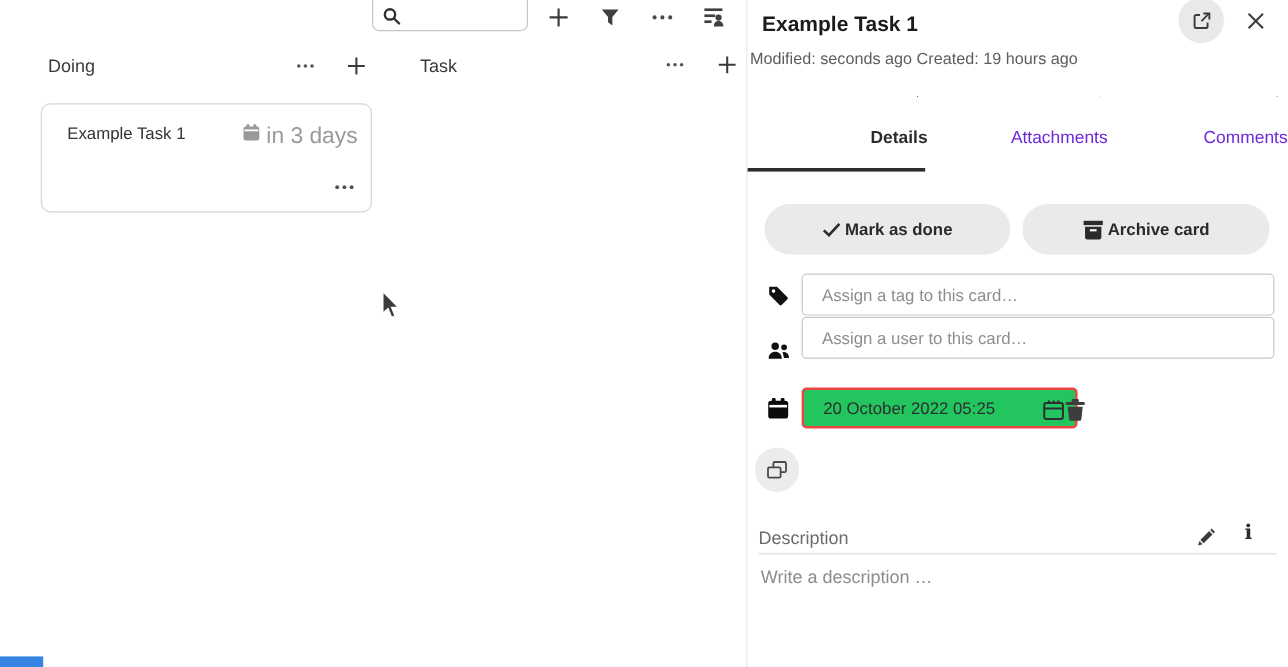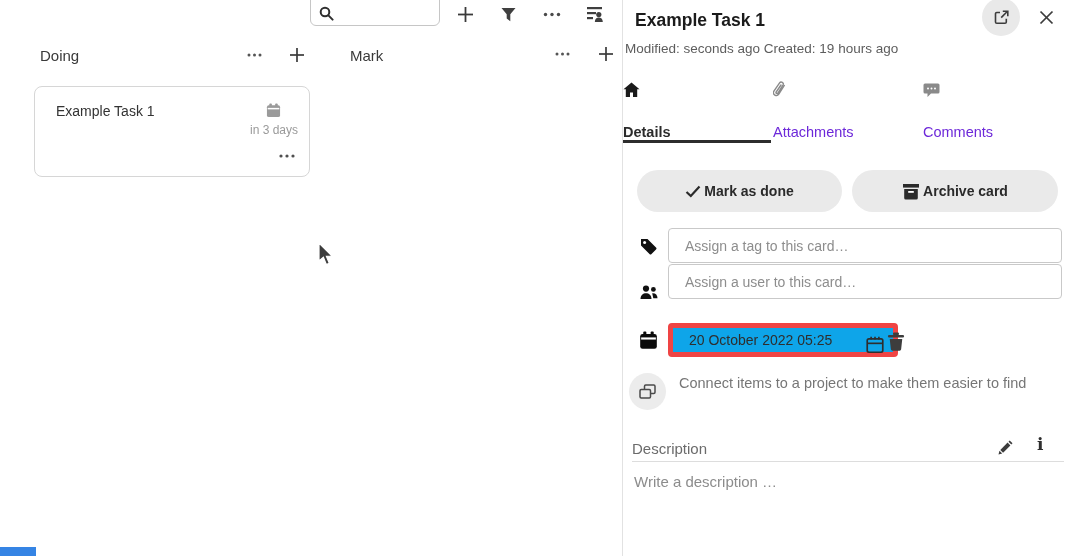--- a/index.html
+++ b/index.html
@@ -12,53 +12,53 @@
     border:none; background:transparent; cursor:pointer; border-radius:4px; }
   #search-box { left:310px; top:-8px; width:130px; height:34px; border:1px solid #c6c6c6;
     border-radius:6px; background:#fff; display:flex; align-items:flex-end; }
   #search-box svg { position:absolute; left:8px; top:13px; }
   #search-box input { position:absolute; inset:0; border:none; outline:none; background:transparent;
     padding:6px 6px 4px 28px; font-size:14px; font-family:inherit; }
   .col-title { font-size:15px; color:#3a3a3a; }
   .card { left:34px; top:86px; width:276px; height:91px; border:1px solid #d6d6d6;
     border-radius:8px; background:#fff; }
   .card-title { position:absolute; left:21px; top:16px; font-size:14px; color:#333; }
-  .due-badge { position:absolute; right:11px; top:16px; display:flex; align-items:center; gap:5px;
-    font-size:12px; color:#9a9a9a;flex-direction:column; }
+  .due-badge { position:absolute; right:11px; top:16px; display:flex; align-items:flex-start; gap:5px;
+    font-size:19px; color:#9a9a9a; }
   .card-dots { position:absolute; right:8px; bottom:6px; }
   #bottom-accent { left:0; top:547px; width:36px; height:9px; background:#3584e4; }
   
   #divider { position:absolute; left:622px; top:0; width:1px; height:556px; background:#e2e2e2; }
   
   #panel { position:absolute; left:623px; top:0; width:450px; height:556px; background:#fff; }
   #panel-title { left:12px; top:10px; font-size:17.5px; font-weight:700; color:#1b1b1b; }
   #panel-meta { left:2px; top:41px; font-size:13.5px; color:#5d5d5d; }
   #popout-btn { left:359px; top:-2px; width:38px; height:38px; border-radius:50%;
     background:#e9e9e9; border:none; display:flex; align-items:center; justify-content:center; cursor:pointer; }
   #close-btn { left:413px; top:7px; width:20px; height:20px; background:none; border:none;
     display:flex; align-items:center; justify-content:center; cursor:pointer; }
   #tabbar { left:0; top:80px; width:450px; height:63px; display:flex; }
-  .tab { position:relative; flex:1; display:flex; flex-direction:column; align-items:flex-start;
-    justify-content:flex-end; padding-bottom:3px; gap:26px; cursor:pointer; background:none; border:none;
+  .tab { position:relative; flex:1; display:flex; flex-direction:column; align-items:flex-end;
+    justify-content:flex-end; padding-bottom:20px; gap:26px; cursor:pointer; background:none; border:none;
     font-family:inherit; }
   .tab .tab-label { font-size:14.5px; color:#6d28d9; }
   .tab.active .tab-label { color:#2b2b2b; font-weight:700; }
   .tab.active::after { content:""; position:absolute; left:0; bottom:0; width:148px; height:3px;
     background:#2d2d2d; }
   #pill-row { left:14px; top:170px; display:flex; gap:10px; }
   .pill { height:42px; border-radius:21px; background:#eaeaea; border:none; cursor:pointer;
     display:flex; align-items:center; justify-content:center; gap:3px; font-family:inherit;
     font-size:14px; font-weight:700; color:#2a2a2a; }
   #pill-done { width:205px; } #pill-archive { width:206px; }
   .row-icon { position:absolute; left:17px; }
   .assign-input { position:absolute; left:45px; width:394px; height:35px; border:1px solid #c9c9c9;
     border-radius:4px; padding:0 10px 0 16px; font-size:14px; font-family:inherit; color:#333; outline:none; }
   .assign-input::placeholder { color:#8d8d8d; opacity:1; }
   #date-input-wrap { position:absolute; left:45px; top:323px; width:230px; height:34px;
-    border:5px solid #ef4444; border-radius:4px; background:#0ea5e9; }
+    border:2px solid #ef4444; border-radius:4px; background:#22c55e; }
   #date-input { position:absolute; inset:0; border:none; outline:none; background:transparent;
     padding:0 34px 0 16px; font-size:14px; font-family:inherit; color:#2e2e2e; }
   #date-cal-btn { position:absolute; right:6px; top:6px; width:22px; height:22px; border:none;
     background:none; cursor:pointer; padding:0; }
   #trash-btn { position:absolute; left:264px; top:328px; width:26px; height:26px; border:none;
     background:none; cursor:pointer; }
   #project-row { position:absolute; left:6px; top:373px; display:flex; gap:13px; cursor:pointer; }
   #project-circle { width:37px; height:37px; border-radius:50%; background:#ececec;
     display:flex; align-items:center; justify-content:center; flex:0 0 auto; }
   #project-title { font-size:14px; font-weight:700; color:#454545; padding-top:2px; }
@@ -141,21 +141,21 @@
     </span>
     <button class="iconbtn card-dots">
       <svg width="16" height="4" viewBox="0 0 16 4">
         <circle cx="2" cy="2" r="1.6" fill="#4f4f4f"></circle>
           <circle cx="8" cy="2" r="1.6" fill="#4f4f4f"></circle>
         <circle cx="14" cy="2" r="1.6" fill="#4f4f4f"></circle>
       </svg>
     </button>
   </div>
 
-  <div class="abs col-title" style="left:350px;top:47px;">Mark</div>
+  <div class="abs col-title" style="left:350px;top:47px;">Task</div>
   <button class="iconbtn abs" style="left:548px;top:40px;">
     <svg width="15" height="4" viewBox="0 0 15 4">
       <circle cx="2" cy="2" r="1.5" fill="#555"></circle>
         <circle cx="7.5" cy="2" r="1.5" fill="#555"></circle>
       <circle cx="13" cy="2" r="1.5" fill="#555"></circle>
     </svg>
   </button>
   <button class="iconbtn abs" style="left:592px;top:40px;">
     <svg width="16" height="16" viewBox="0 0 16 16">
       <line x1="8" y1="1" x2="8" y2="15" stroke="#3a3a3a" stroke-width="1.7"></line>
@@ -273,21 +273,20 @@
   </button>
 
   <div id="project-row">
     <span id="project-circle">
       <svg width="17" height="16" viewBox="0 0 17 16">
         <rect x="5.5" y="1" width="10.5" height="8.5" rx="1.2" fill="#ececec" stroke="#4a4a4a" stroke-width="1.5"></rect>
         <rect x="1" y="5.5" width="10.5" height="8.5" rx="1.2" fill="#ececec" stroke="#4a4a4a" stroke-width="1.5"></rect>
       </svg>
     </span>
     <span>
-      <div id="project-sub">Connect items to a project to make them easier to find</div>
     </span>
   </div>
 
   <div id="desc-label" class="abs">Description</div>
   <button id="desc-edit-btn" class="abs">
     <svg width="16" height="16" viewBox="0 0 16 16">
       <path d="M1.5,14.5 l0.9,-3.7 2.8,2.8 Z" fill="#3c3c3c"></path>
       <path d="M3.3,9.9 L10.6,2.6 l2.8,2.8 L6.1,12.7 Z" fill="#3c3c3c"></path>
       <path d="M11.5,1.7 l1.2,-1.2 2.8,2.8 -1.2,1.2 Z" fill="#3c3c3c"></path>
     </svg>

